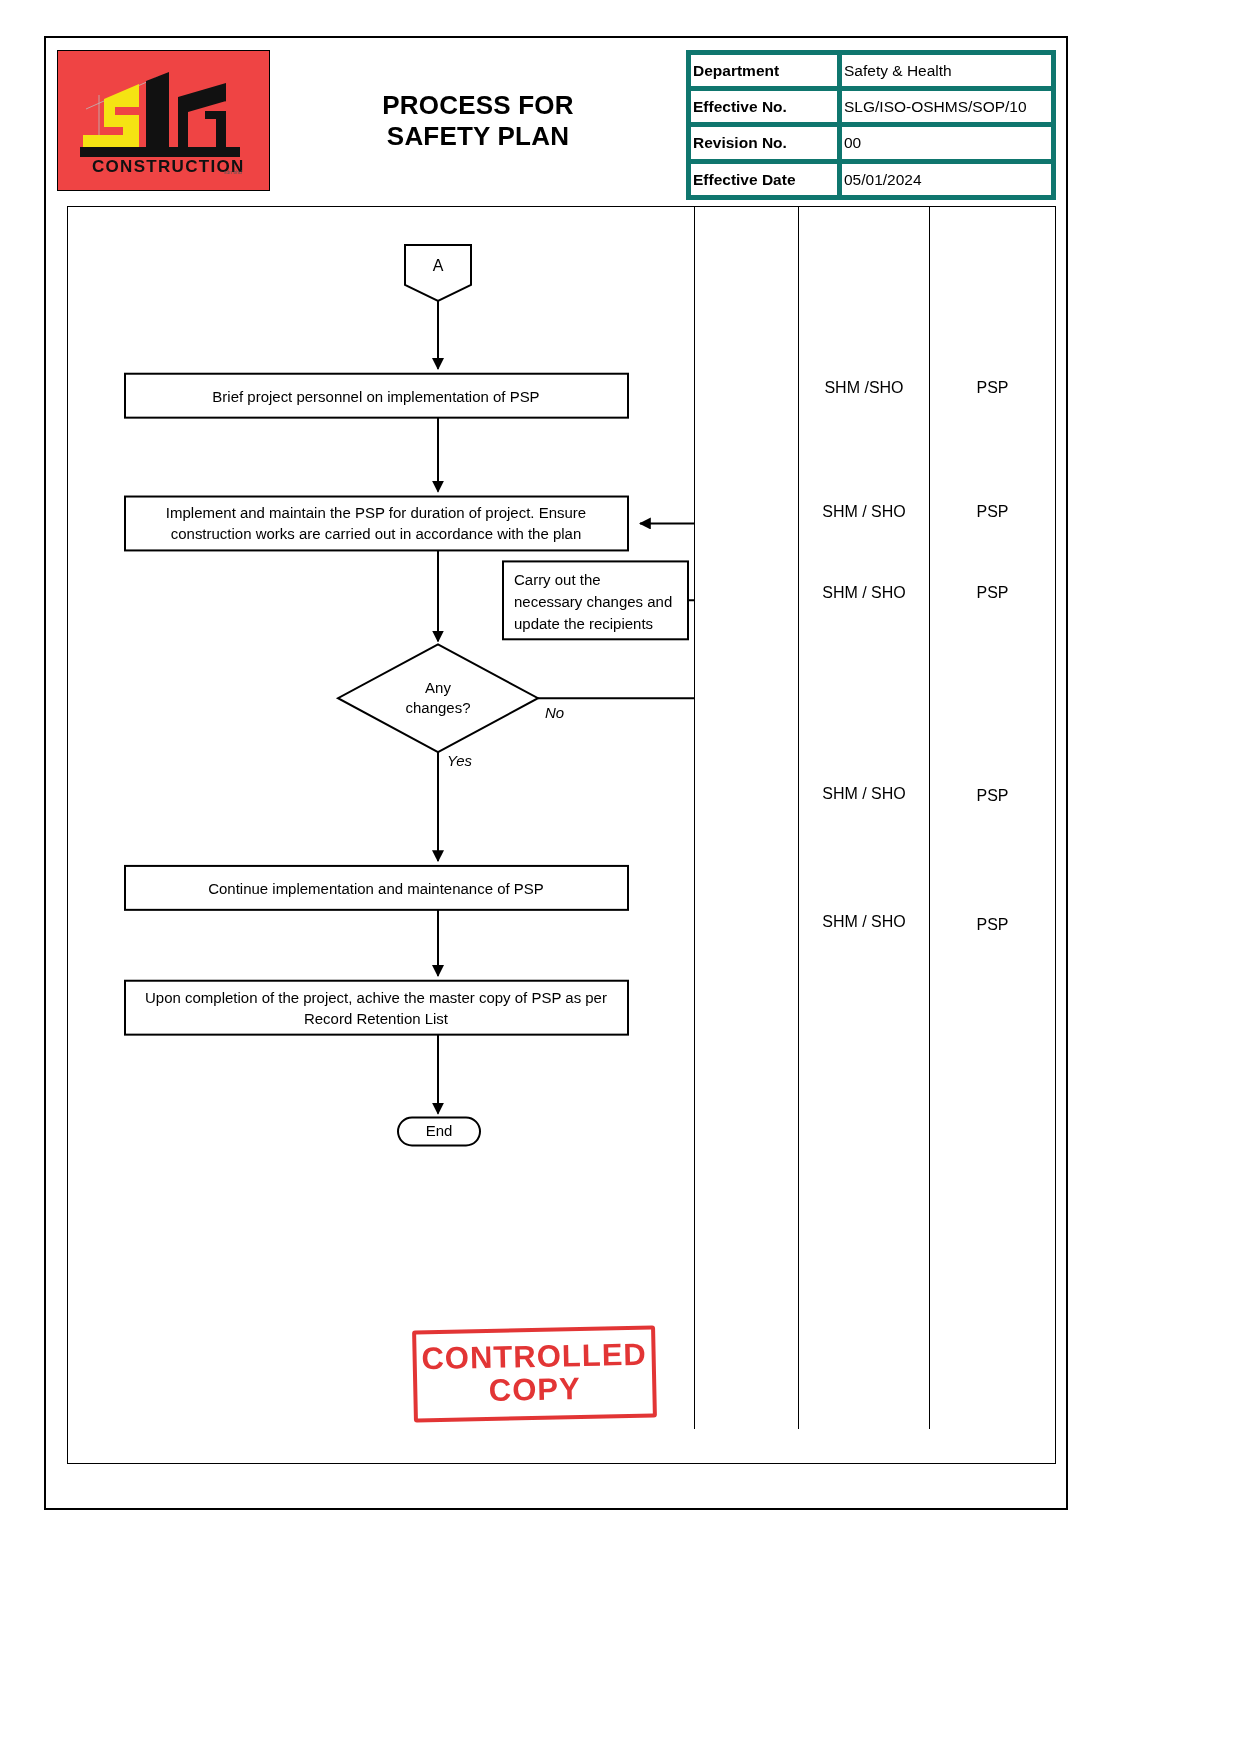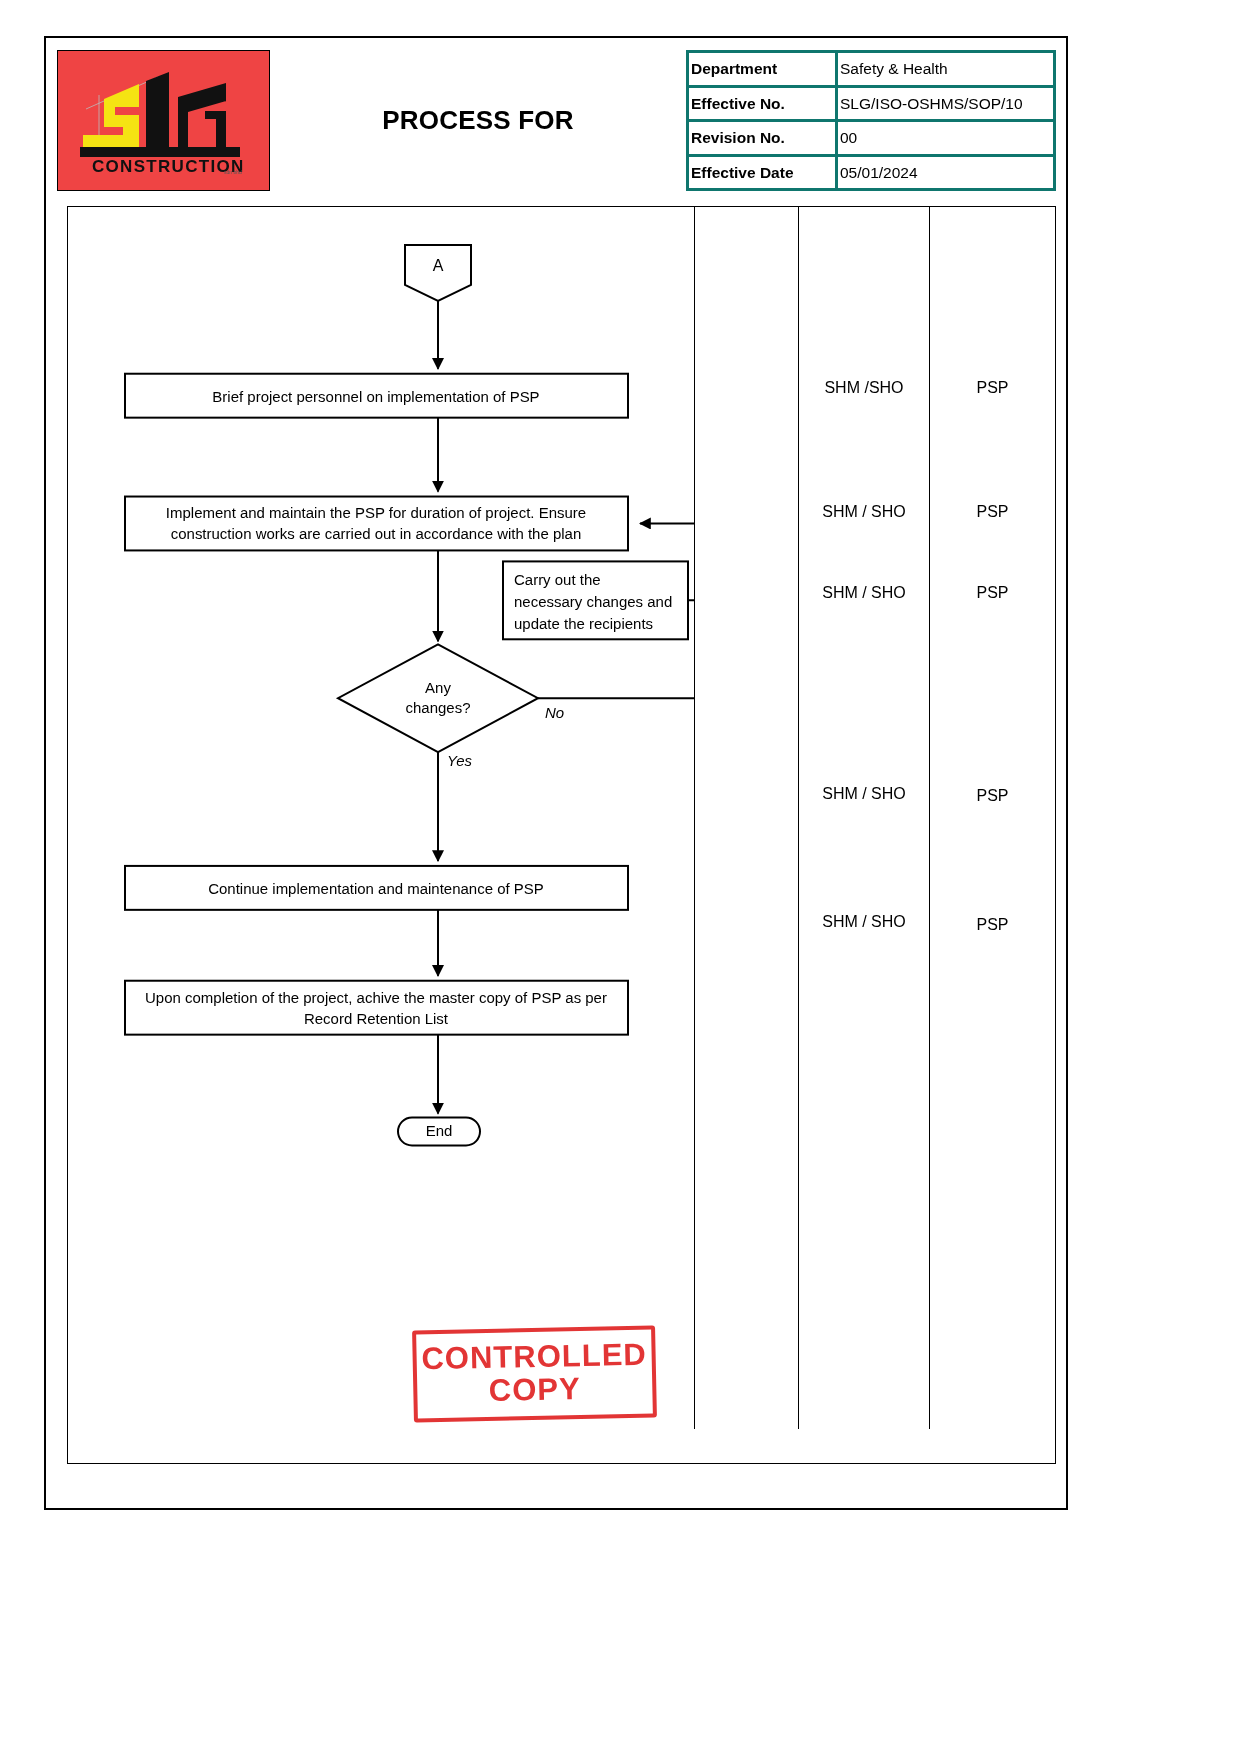--- a/index.html
+++ b/index.html
@@ -58,21 +58,21 @@
     line-height: 1.18;
     letter-spacing: 0.2px;
   }
   .meta-table {
     flex: 1;
     border-collapse: collapse;
     table-layout: fixed;
     font-size: 15.5px;
   }
   .meta-table td {
-    border: 3px solid #0f766e;
+    border: 5px solid #0f766e;
     padding: 2px 2px;
     height: 27.2px;
     line-height: 1.1;
     vertical-align: middle;
     white-space: nowrap;
     overflow: hidden;
     margin-left: 48px;
   }
   .meta-table td.k {
     width: 142px;
@@ -172,20 +172,21 @@
       <rect x="14" y="88" width="160" height="10" fill="#111"></rect>
 
       <text x="26" y="113" font-family="'Liberation Sans', sans-serif" font-size="17" font-weight="bold" letter-spacing="1.3" fill="#111">CONSTRUCTION</text>
       <text x="158" y="115" font-family="'Liberation Sans', sans-serif" font-size="5" fill="#555">sdn bhd</text>
     </svg>
   </div>
 
   <div class="title-cell">
     <div class="doc-title">
       <div>PROCESS FOR</div>
+      <div>SAFETY PLAN</div>
     </div>
   </div>
 
   <table class="meta-table">
     <tbody>
       <tr>
         <td class="k">Department</td>
         <td class="v">Safety &amp; Health</td>
       </tr>
       <tr>

